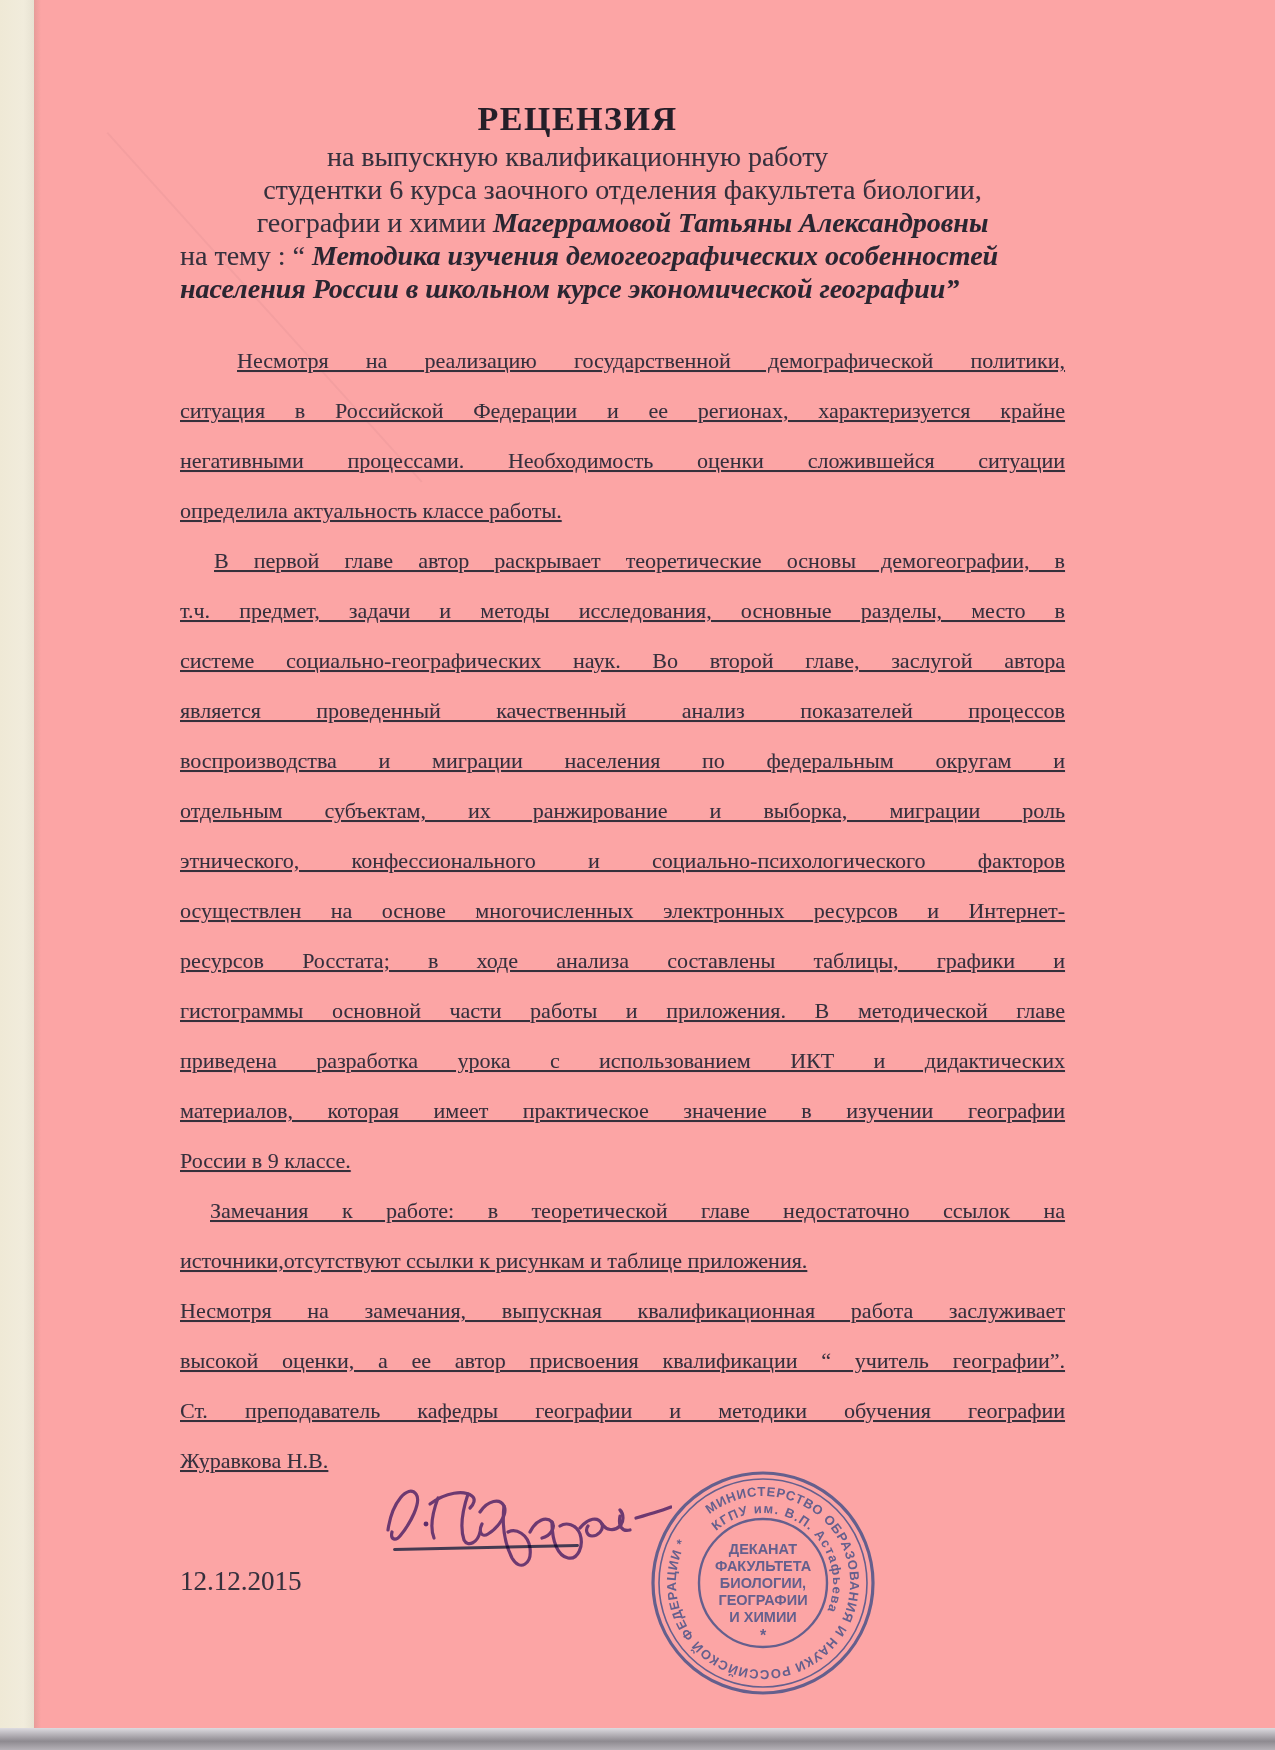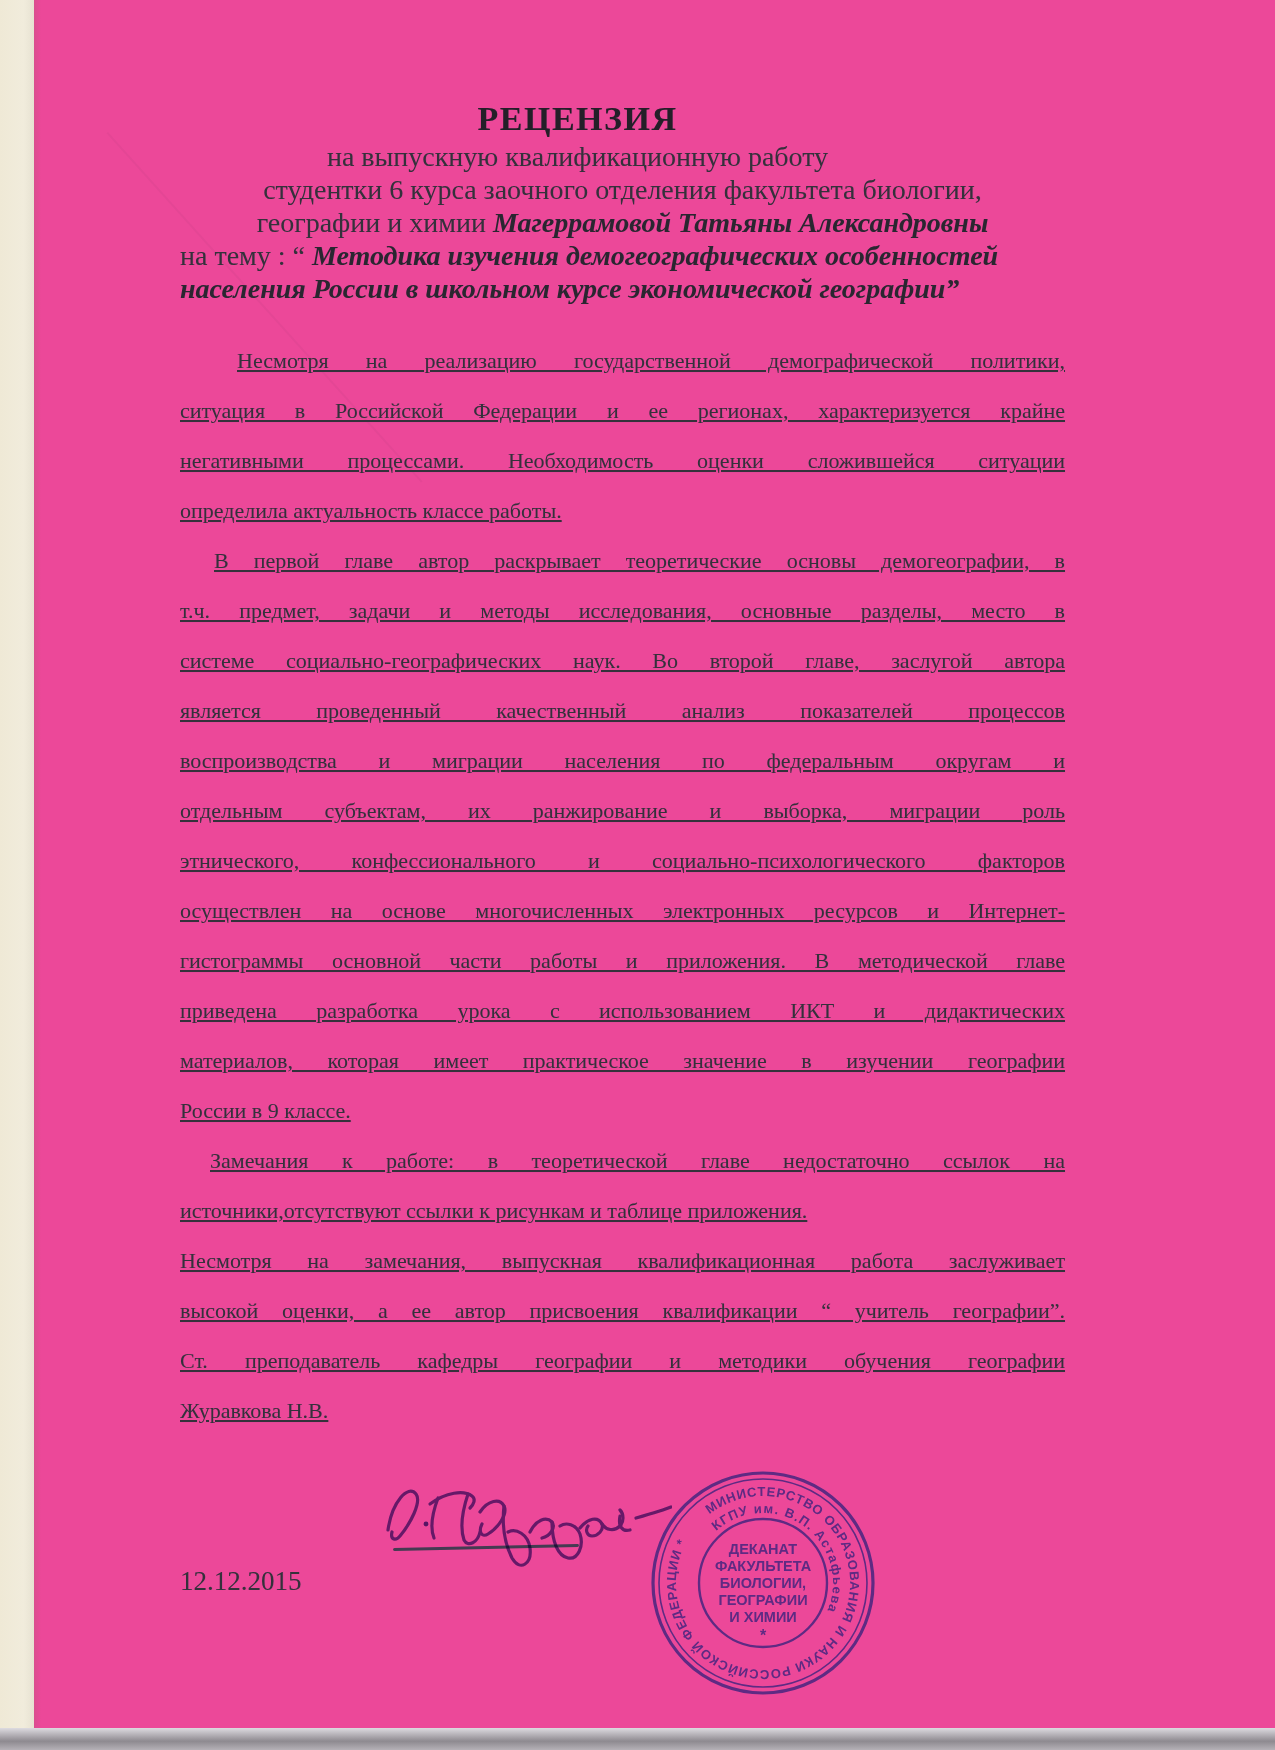--- a/index.html
+++ b/index.html
@@ -1,17 +1,17 @@
 <!DOCTYPE html>
 <html><head>
 <meta charset="utf-8">
 <style>
   html,body{margin:0;padding:0;}
   body{width:1275px;height:1750px;overflow:hidden;background:#e8e6e8;}
-  .sheet{position:relative;width:1275px;height:1750px;background:#ec4899;
+  .sheet{position:relative;width:1275px;height:1750px;background:#fca5a5;
          font-family:"Liberation Serif","DejaVu Serif",serif;color:#35313b;}
   .textish{text-shadow:0.4px 0.3px 0.6px rgba(140,70,140,.28);}
   
   .edge-left{position:absolute;left:0;top:0;width:34px;height:100%;
              background:linear-gradient(90deg,#efe9d6 0%,#f1ecdc 70%,#e7e2d2 100%);z-index:5;}
   .edge-left-shadow{position:absolute;left:34px;top:0;width:7px;height:100%;
              background:linear-gradient(90deg,rgba(120,110,90,.16),rgba(120,110,90,0));z-index:5;}
   .edge-bottom{position:absolute;left:0;bottom:0;width:100%;height:22px;
              background:linear-gradient(180deg,#dddbe0 0%,#a9a5ab 40%,#8e8a90 60%,#b5b1b7 100%);z-index:6;}
   .crease{position:absolute;left:108px;top:132px;width:470px;height:2px;
@@ -60,20 +60,21 @@
       <div class="bline">негативными процессами. Необходимость  оценки  сложившейся ситуации</div>
       <div class="bline noj">определила актуальность классе работы.</div>
       <div class="bline" style="text-indent: 34px;">В первой главе автор раскрывает теоретические основы демогеографии, в</div>
       <div class="bline">т.ч. предмет, задачи  и методы исследования, основные разделы, место в</div>
       <div class="bline">системе социально-географических  наук. Во второй главе, заслугой автора</div>
       <div class="bline">является проведенный   качественный   анализ показателей процессов</div>
       <div class="bline">воспроизводства и миграции населения по федеральным округам и</div>
       <div class="bline">отдельным субъектам, их ранжирование и выборка, миграции роль</div>
       <div class="bline">этнического, конфессионального и социально-психологического  факторов</div>
       <div class="bline">осуществлен на основе многочисленных электронных ресурсов и Интернет-</div>
+      <div class="bline">ресурсов Росстата;  в ходе анализа составлены таблицы, графики и</div>
       <div class="bline">гистограммы основной части работы и приложения. В  методической главе</div>
       <div class="bline">приведена разработка урока с использованием ИКТ и дидактических</div>
       <div class="bline">материалов, которая имеет практическое значение  в изучении географии</div>
       <div class="bline noj">России в 9 классе.</div>
       <div class="bline" style="text-indent: 30px;">Замечания к работе: в теоретической главе недостаточно ссылок на</div>
       <div class="bline noj">источники,отсутствуют ссылки к рисункам и таблице приложения.</div>
       <div class="bline">Несмотря на замечания, выпускная квалификационная работа заслуживает</div>
       <div class="bline">высокой оценки,  а  ее автор присвоения квалификации “ учитель географии”.</div>
       <div class="bline">Ст.  преподаватель  кафедры  географии  и  методики  обучения  географии</div>
       <div class="bline noj">Журавкова Н.В.</div>

